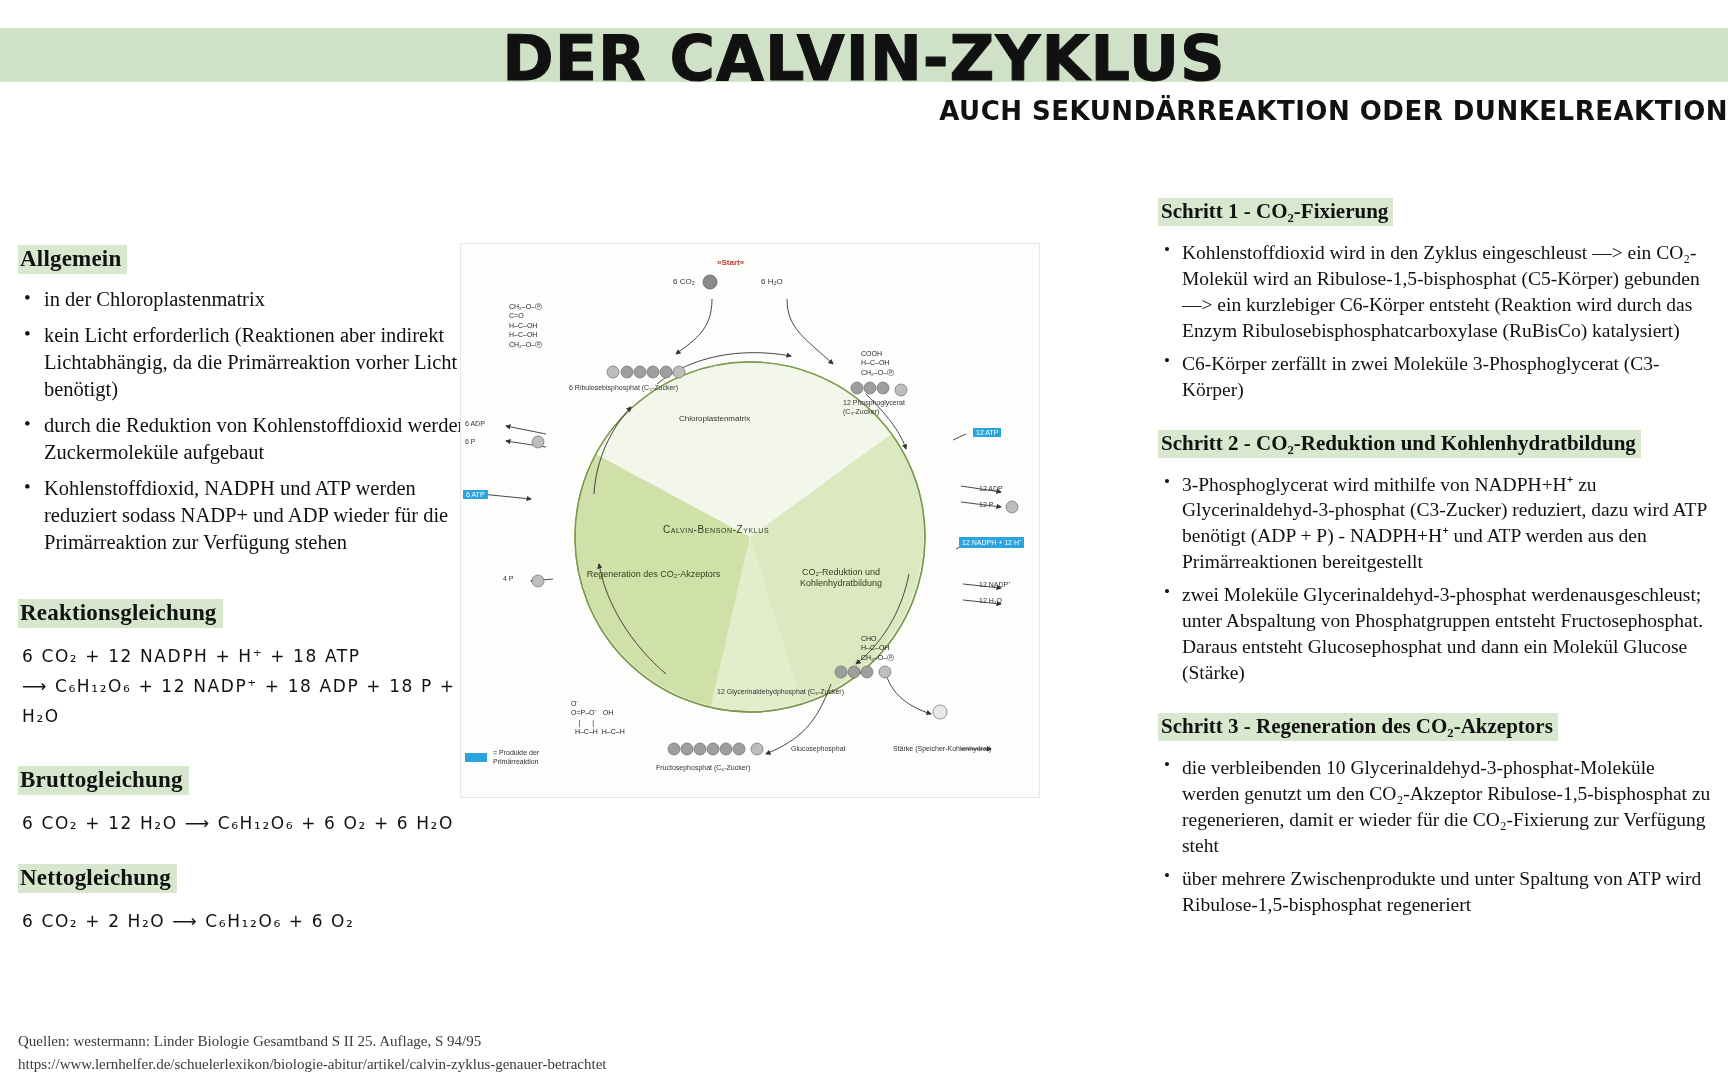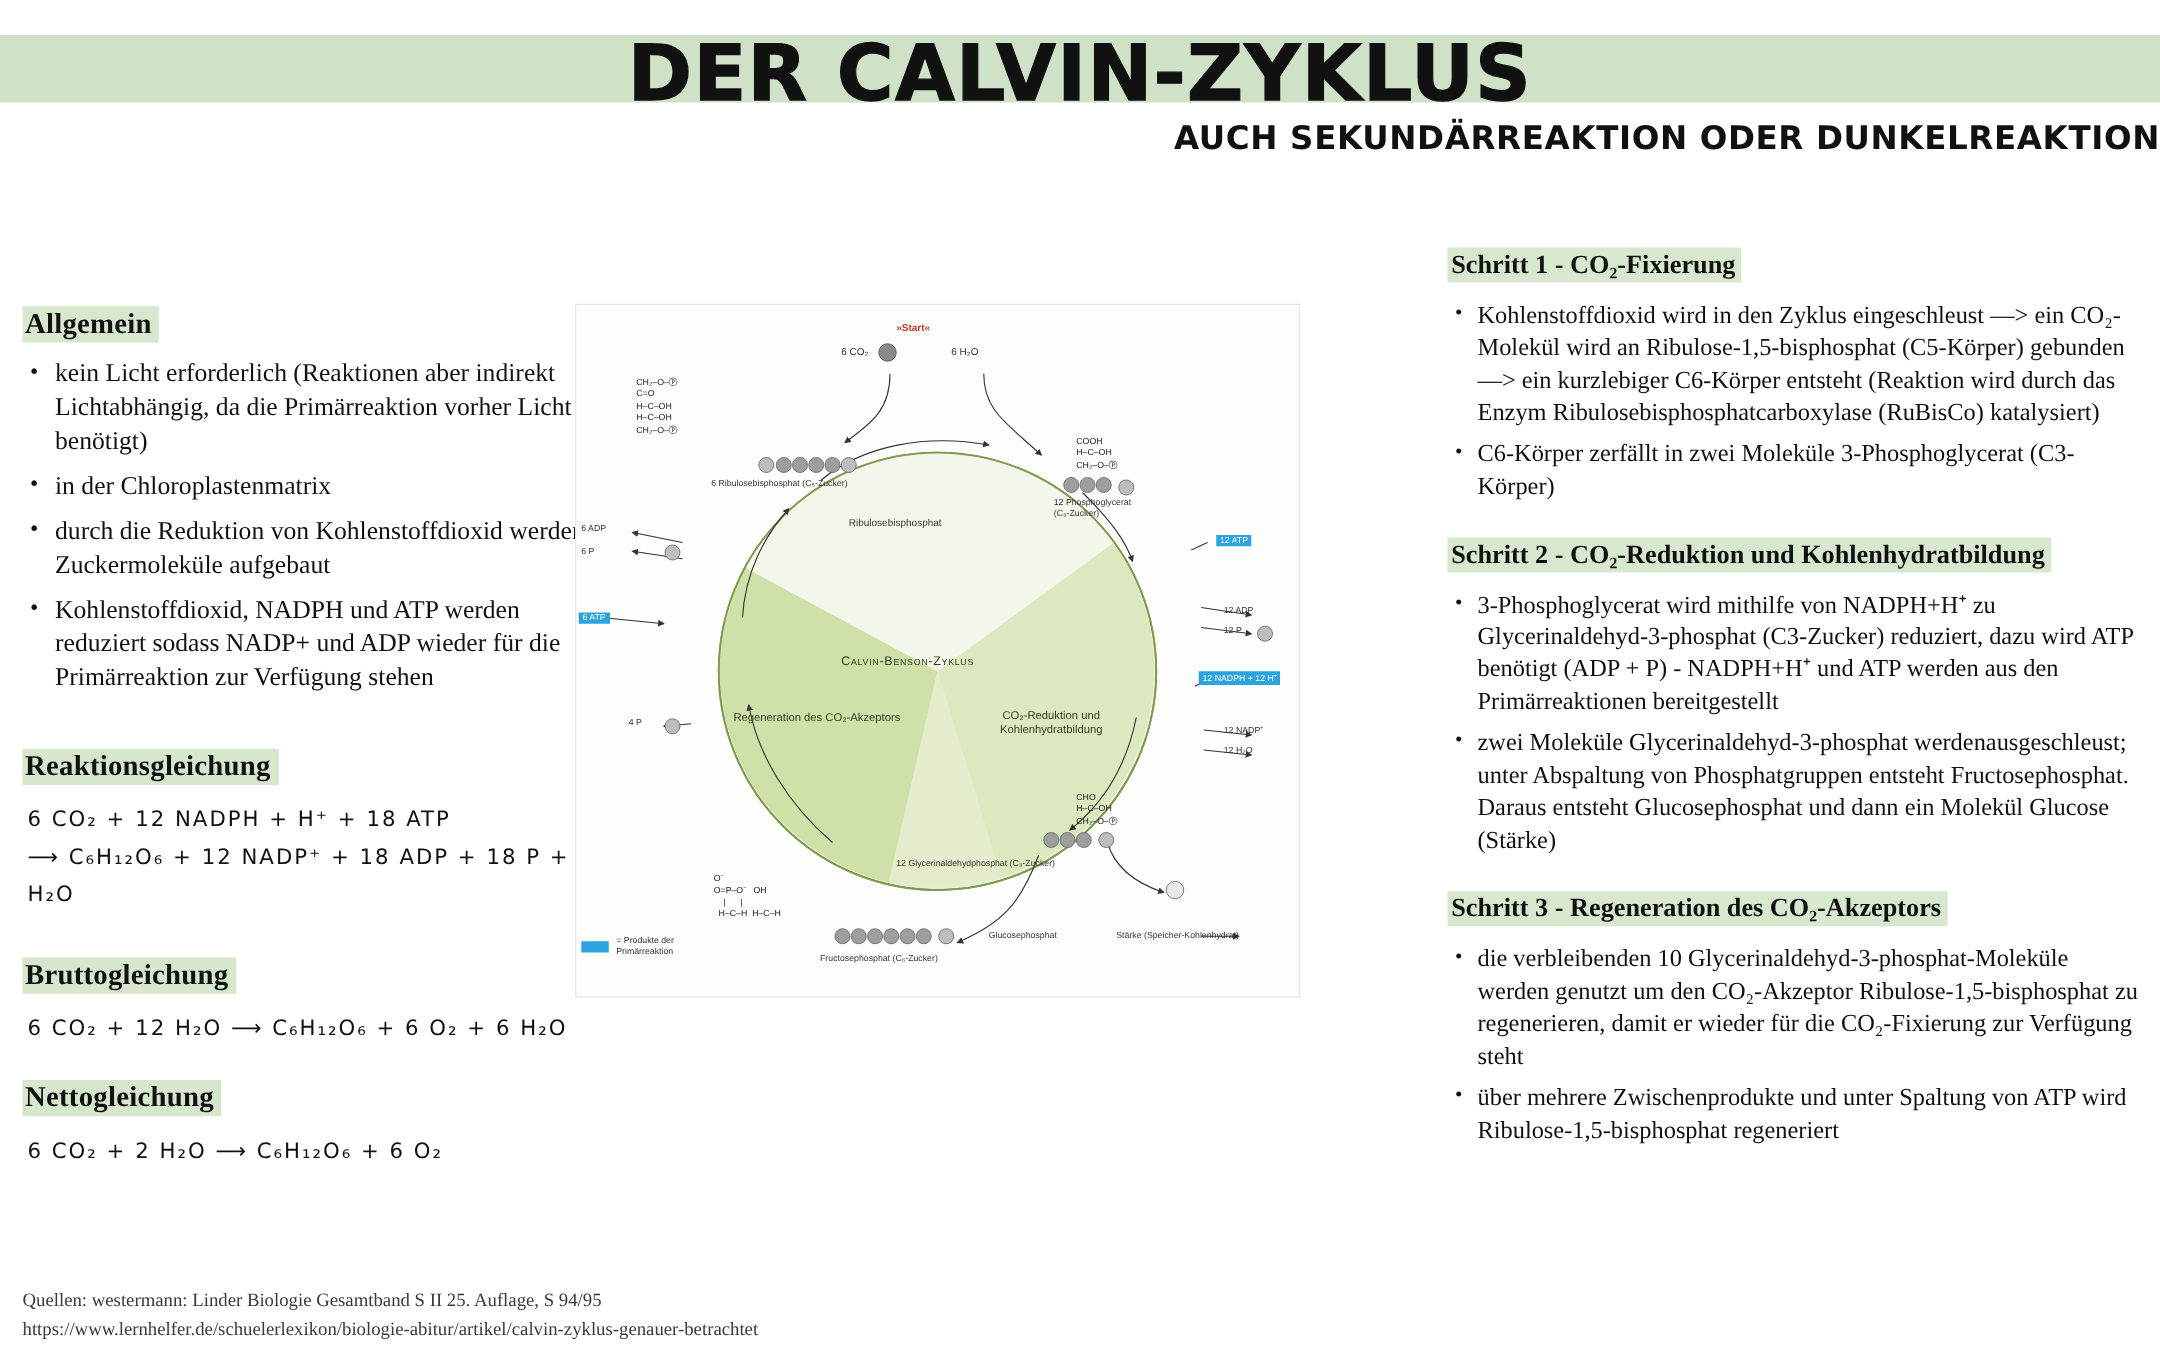--- a/index.html
+++ b/index.html
@@ -202,22 +202,22 @@
 
 <div class="header-band"></div>
 <div class="title">DER CALVIN-ZYKLUS</div>
 <div class="subtitle">AUCH SEKUNDÄRREAKTION ODER DUNKELREAKTION</div>
 
 <div class="left-col">
 
   <div class="sec-head hl-green">Allgemein</div>
 
   <ul class="bullets">
+    <li>in der Chloroplastenmatrix</li>
     <li>kein Licht erforderlich (Reaktionen aber indirekt Lichtabhängig, da die Primärreaktion vorher Licht benötigt)</li>
-    <li>in der Chloroplastenmatrix</li>
     <li>durch die Reduktion von Kohlenstoffdioxid werden Zuckermoleküle aufgebaut</li>
     <li>Kohlenstoffdioxid, NADPH und ATP werden reduziert sodass NADP+ und ADP wieder für die Primärreaktion zur Verfügung stehen</li>
   </ul>
 
   <div class="block-gap"></div>
 
   <div class="sec-head hl-green2">Reaktionsgleichung</div>
   <div class="eq">
     <span>6 CO₂  +  12 NADPH + H⁺  +  18 ATP</span>
     <span class="ln2">⟶  C₆H₁₂O₆ + 12 NADP⁺ + 18 ADP + 18 P + 6 H₂O</span>
@@ -372,22 +372,22 @@
   <div class="dlabel sm" style="left:256px; top:444px;">12 Glycerinaldehydphosphat (C₃-Zucker)</div>
 
   <div class="mol" style="left:110px; top:455px;">O⁻
 O=P–O⁻   OH
     |      |
   H–C–H  H–C–H</div>
   <div class="dlabel sm" style="left:195px; top:520px;">Fructosephosphat (C₆-Zucker)</div>
   <div class="dlabel sm" style="left:330px; top:501px;">Glucosephosphat</div>
   <div class="dlabel sm" style="left:432px; top:501px;">Stärke (Speicher-Kohlenhydrat)</div>
 
-  <div class="dlabel" style="left:218px; top:170px;">Ribulosebisphosphat</div>
-  <div class="dlabel center-title" style="left:212px; top:280px;">Calvin-Benson-Zyklus</div>
+  <div class="dlabel" style="left:218px; top:170px;">Chloroplastenmatrix</div>
+  <div class="dlabel center-title" style="left:202px; top:280px;">Calvin-Benson-Zyklus</div>
   <div class="dlabel sect" style="left:105px; top:325px; width:175px;">Regeneration des CO₂-Akzeptors</div>
   <div class="dlabel sect" style="left:305px; top:323px; width:150px; white-space:pre-line;">CO₂-Reduktion und
 Kohlenhydratbildung</div>
 
   <div class="dlabel sm" style="left:4px; top:176px;">6 ADP</div>
   <div class="dlabel sm" style="left:4px; top:194px;">6 P</div>
   <div class="dlabel sm" style="left:42px; top:331px;">4 P</div>
 
   <div class="badge" style="left:2px; top:246px;">6 ATP</div>
   <div class="badge" style="left:512px; top:184px;">12 ATP</div>

